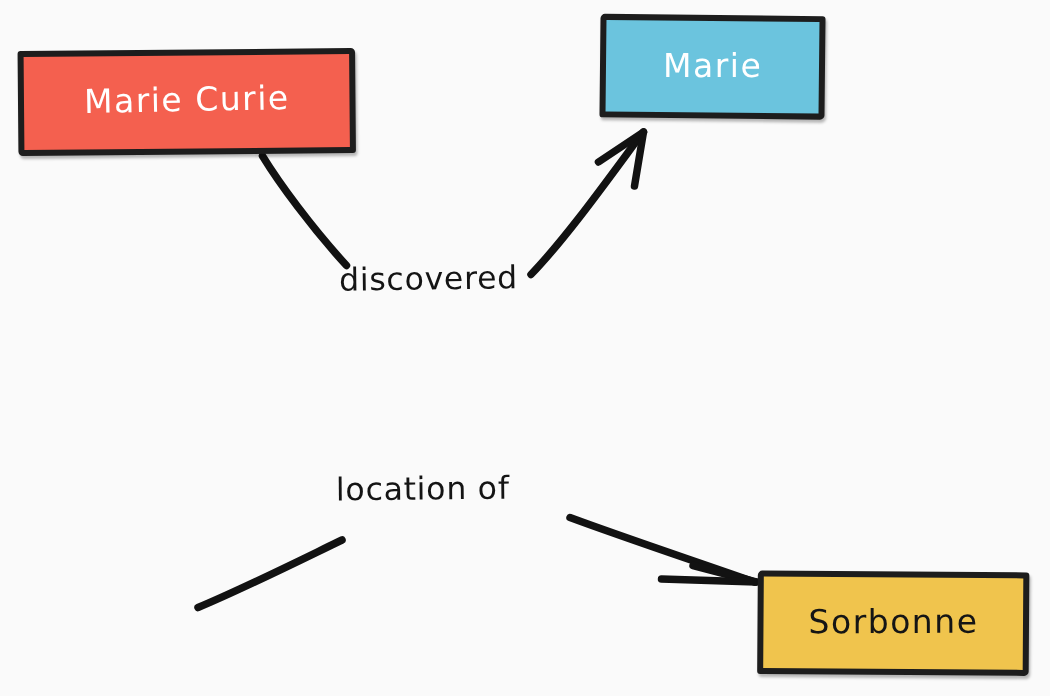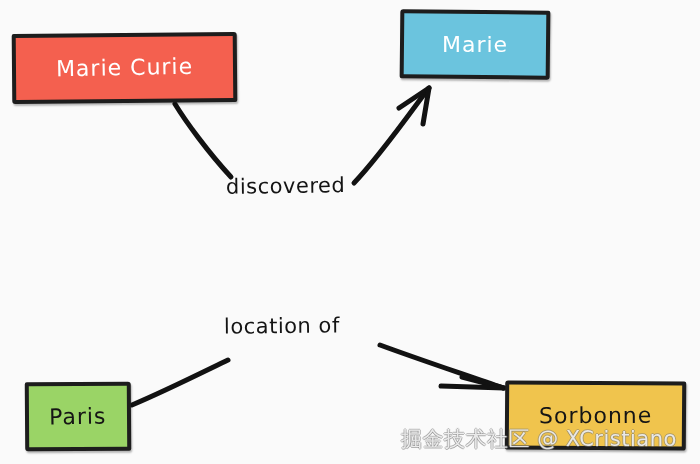--- a/index.html
+++ b/index.html
@@ -150,27 +150,23 @@
   </svg>
 
   <div class="node" id="node-marie-curie">
     <span class="node-label">Marie Curie</span>
   </div>
 
   <div class="node" id="node-radium">
     <span class="node-label">Marie</span>
   </div>
 
-  <div class="node" id="node-paris">
-    <span class="node-label">Paris</span>
-  </div>
 
   <div class="node" id="node-sorbonne">
     <span class="node-label">Sorbonne</span>
   </div>
 
   <div class="edge-label" id="edge-label-discovered">discovered</div>
 
   <div class="edge-label" id="edge-label-location-of">location of</div>
 
-  <div id="watermark">掘金技术社区 @ XCristiano</div>
 
 </div>
 
 </body></html>

